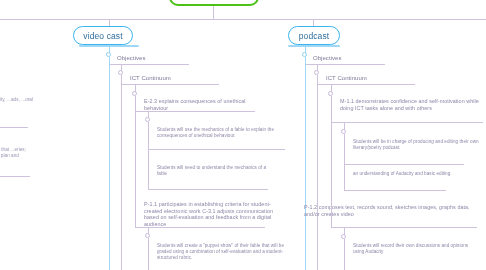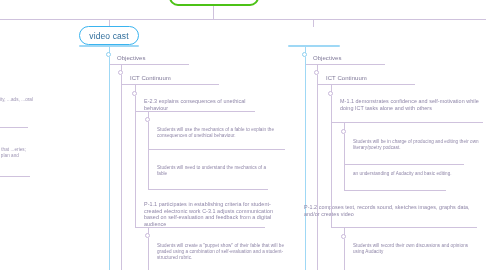--- a/index.html
+++ b/index.html
@@ -102,21 +102,21 @@
   <div class="root-node" style="left:169px; top:-14px; width:90px; height:20px;">
     <span class="root-label"></span>
   </div>
 
   <div class="vline" style="left:213px; top:6px; height:13px;"></div>
 
   <div class="hline" style="left:0px; top:19px; width:486px;"></div>
 
   <div class="vline" style="left:109px; top:19px; height:8px;"></div>
 
-  <div class="pill" style="left:79px; top:26px; width:60px;">
+  <div class="pill" style="left:73px; top:26px; width:60px;">
     <span class="pill-label">video cast</span>
   </div>
   <div class="pill-underline" style="left:79px; top:45px; width:60px;"></div>
 
   <div class="vline blue" style="left:109px; top:45px; height:8px;"></div>
   <div class="dot blue" style="left:106px; top:52px;"></div>
 
   <div class="vline" style="left:109px; top:57px; height:7px;"></div>
   <div class="hline" style="left:109px; top:64px; width:80px;"></div>
   <div class="leaf t7" style="left:117px; top:55px; width:80px;">Objectives</div>
@@ -151,20 +151,23 @@
   <div class="leaf t6" style="left:144px; top:201px; width:132px;">P-1.1 participates in establishing criteria for student-created electronic work C-3.1 adjusts communication based on self-evaluation and feedback from a digital audience</div>
   <div class="vline" style="left:135px; top:201px; height:26px;"></div>
 
   <div class="vline" style="left:148px; top:227px; height:7px;"></div>
   <div class="dot" style="left:145px; top:233px;"></div>
   <div class="vline" style="left:148px; top:238px; height:32px;"></div>
   <div class="leaf" style="left:157px; top:243px; width:128px;">Students will create a "puppet show" of their fable that will be graded using a combination of self-evaluation and a student-structured rubric.</div>
 
   <div class="vline" style="left:313px; top:19px; height:8px;"></div>
 
+  <div class="pill" style="left:288px; top:26px; width:52px;">
+    <span class="pill-label">podcast</span>
+  </div>
   <div class="pill-underline" style="left:288px; top:45px; width:52px;"></div>
 
   <div class="vline blue" style="left:305px; top:45px; height:8px;"></div>
   <div class="dot blue" style="left:302px; top:52px;"></div>
 
   <div class="vline" style="left:305px; top:57px; height:7px;"></div>
   <div class="hline" style="left:305px; top:64px; width:80px;"></div>
   <div class="leaf t7" style="left:313px; top:55px; width:80px;">Objectives</div>
 
   <div class="vline" style="left:317px; top:64px; height:7px;"></div>

